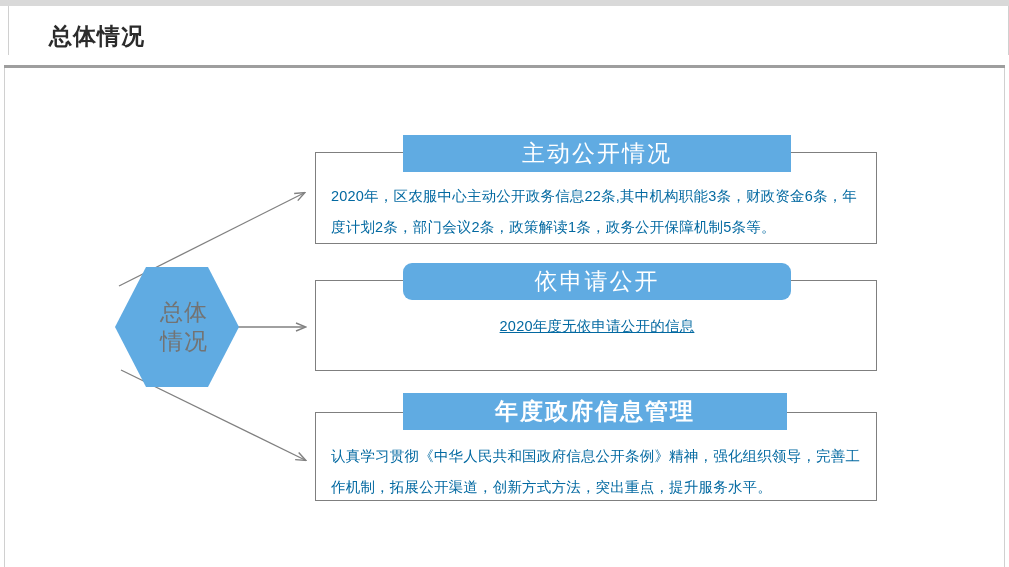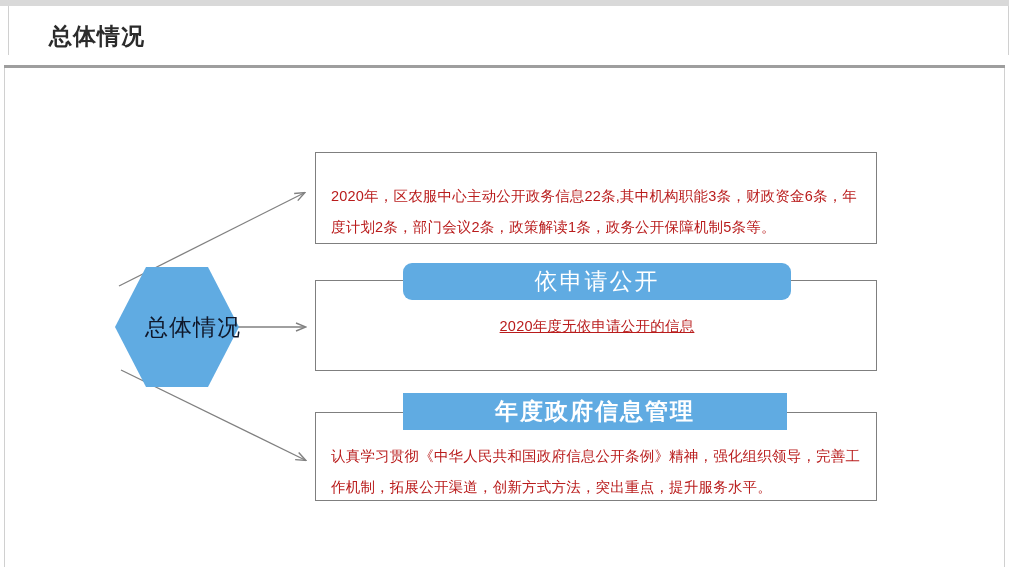--- a/index.html
+++ b/index.html
@@ -103,29 +103,29 @@
   .hex-shape {
     position: absolute;
     left: 0; top: 0;
     width: 124px;
     height: 120px;
     background: #60abe2;
     clip-path: polygon(25% 0%, 75% 0%, 100% 50%, 75% 100%, 25% 100%, 0% 50%);
   }
   .hex-label {
     position: absolute;
-    left: 16px;
+    left: 7px;
     top: 0;
     width: 124px;
     height: 120px;
     display: flex;
-    flex-direction: row;
+    flex-direction: column;
     align-items: center;
     justify-content: center;
-    color: #0f172a;
+    color: #737373;
     font-size: 23px;
     line-height: 29px;
     letter-spacing: 1px;
     text-align: center;
   }
 
   
   .card {
     position: absolute;
     border: 1px solid #7f7f7f;
@@ -146,21 +146,21 @@
     text-align: center;
     white-space: nowrap;
     box-sizing: border-box;
   }
   .band-1 { left: 398px; top: 67px;  width: 388px; height: 37px; }
   .band-2 { left: 398px; top: 195px; width: 388px; height: 37px; border-radius: 9px; }
   .band-3 { left: 398px; top: 325px; width: 384px; height: 37px; font-weight: bold; }
 
   .card-text {
     position: absolute;
-    color: #b91c1c;
+    color: #0369a1;
     font-size: 14.5px;
     line-height: 31px;
     letter-spacing: 0.2px;
   }
   .text-1 {
     left: 326px; top: 113px; width: 532px;
     text-align: left;
   }
   .text-2 {
     left: 326px; top: 243px; width: 532px;
@@ -200,20 +200,21 @@
 
       <div class="hex-node">
         <div class="hex-shape"></div>
         <div class="hex-label">
           <span>总体</span>
           <span>情况</span>
         </div>
       </div>
 
       <div class="card card-1"></div>
+      <div class="card-band band-1">主动公开情况</div>
       <div class="card-text text-1">2020年，区农服中心主动公开政务信息22条,其中机构职能3条，财政资金6条，年度计划2条，部门会议2条，政策解读1条，政务公开保障机制5条等。</div>
 
       <div class="card card-2"></div>
       <div class="card-band band-2">依申请公开</div>
       <div class="card-text text-2">2020年度无依申请公开的信息</div>
 
       <div class="card card-3"></div>
       <div class="card-band band-3">年度政府信息管理</div>
       <div class="card-text text-3">认真学习贯彻《中华人民共和国政府信息公开条例》精神，强化组织领导，完善工作机制，拓展公开渠道，创新方式方法，突出重点，提升服务水平。</div>
 

